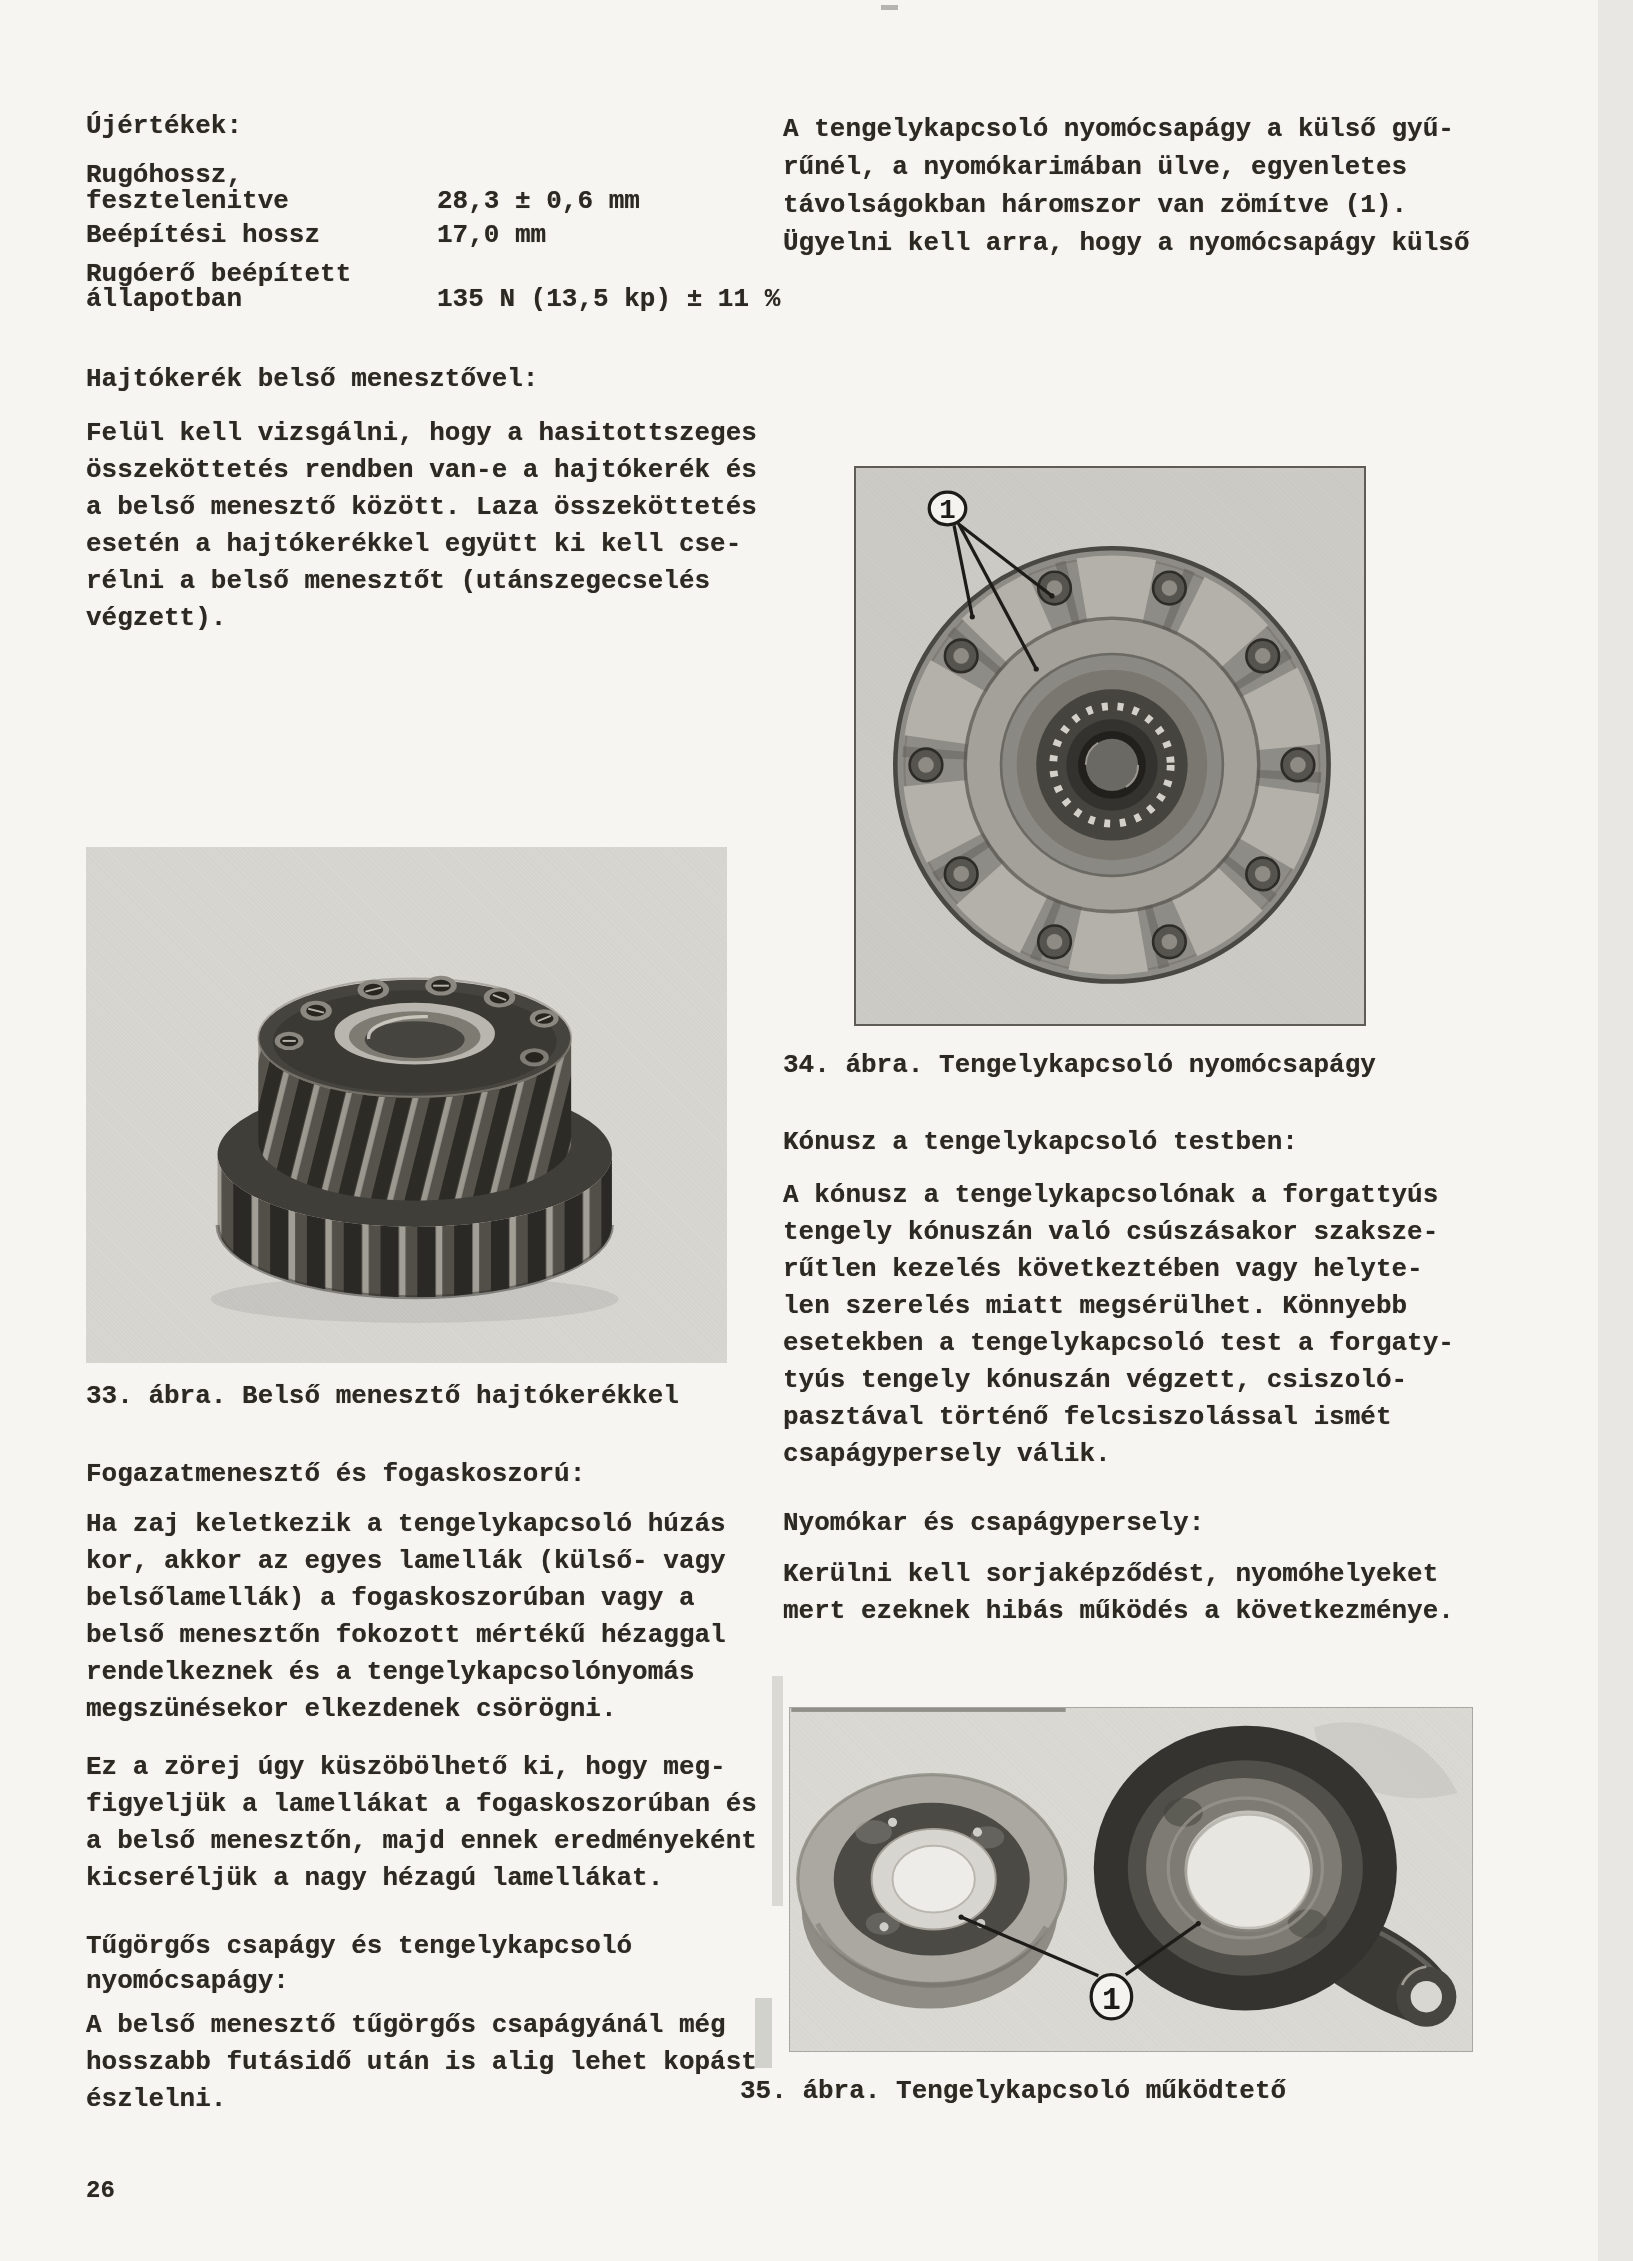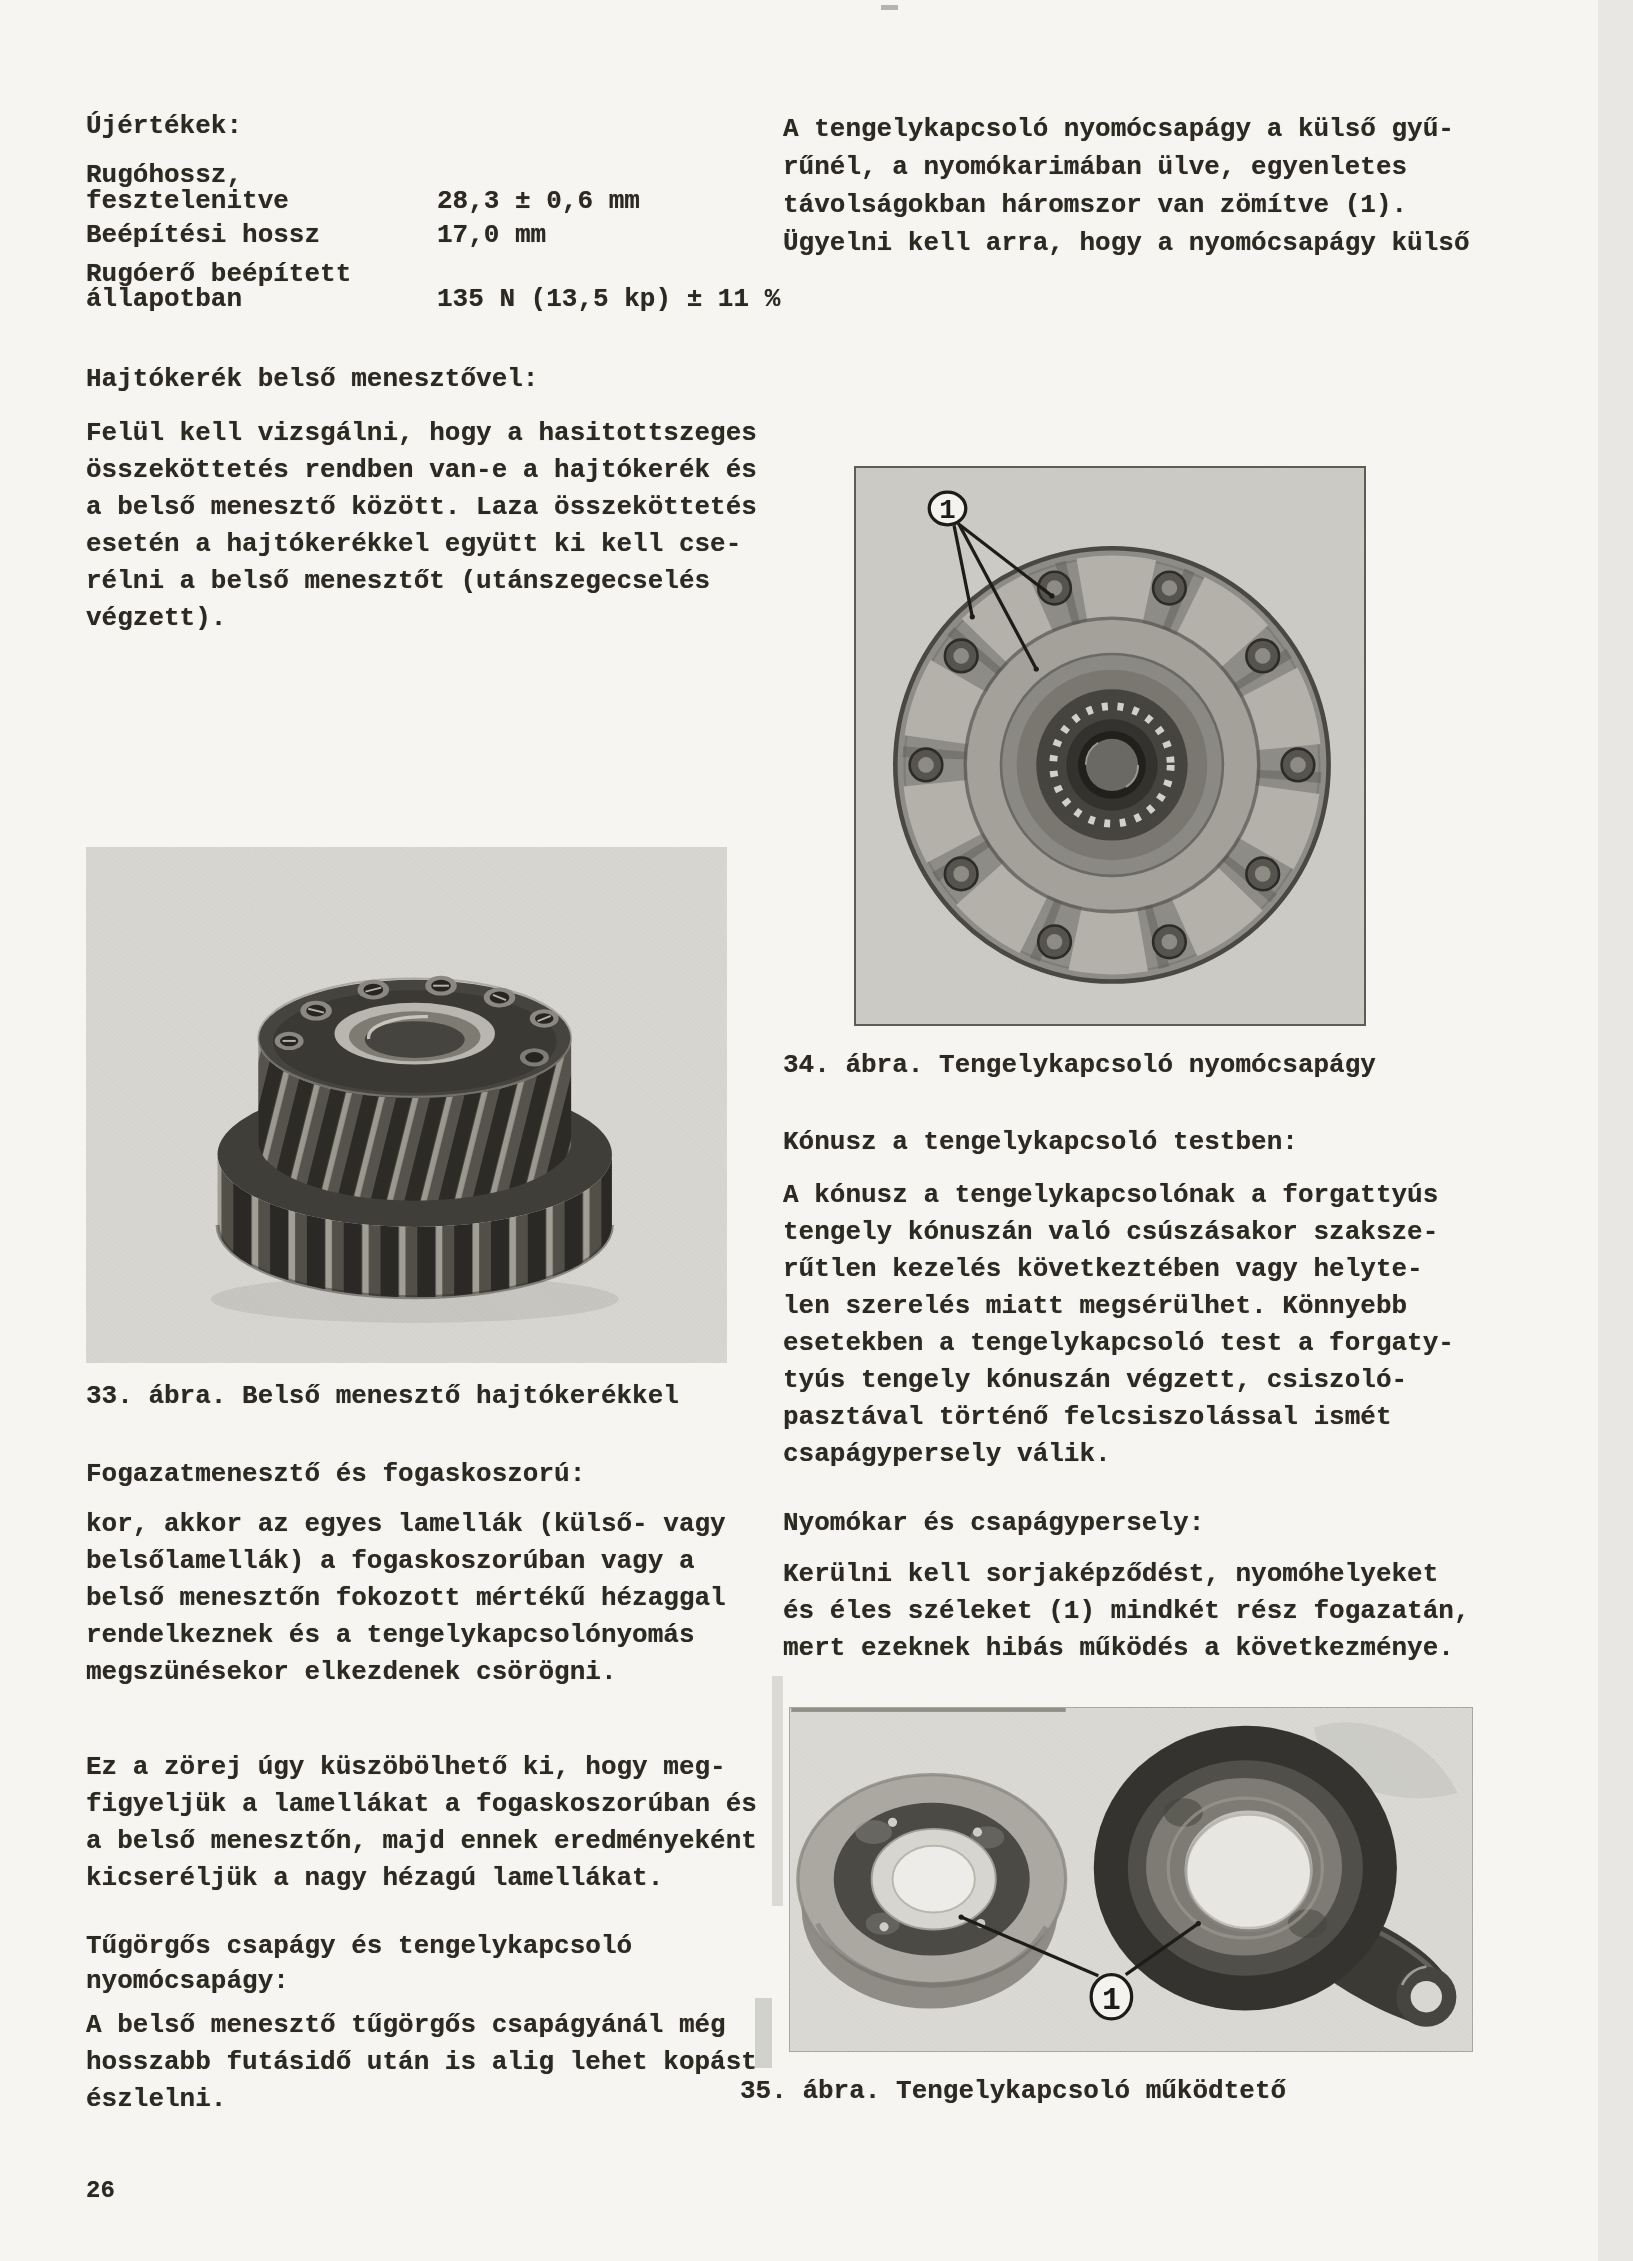--- a/index.html
+++ b/index.html
@@ -128,20 +128,21 @@
       <ellipse cx="500" cy="293" rx="76" ry="28" fill="#45443f"></ellipse>
       <path d="M430,292 A84,32 0 0 1 520,258" stroke="#d5d2ca" stroke-width="5" fill="none" opacity=".85"></path>
     </svg>
   </div>
 
   <div class="line" style="left:86px; top:1381px;">33. ábra. Belső menesztő hajtókerékkel</div>
 
   <div class="line" style="left:86px; top:1459px;">Fogazatmenesztő és fogaskoszorú:</div>
 
   <div class="para" style="left:86px; top:1506px;">
+    <div class="pl">Ha zaj keletkezik a tengelykapcsoló húzás</div>
     <div class="pl">kor, akkor az egyes lamellák (külső- vagy</div>
     <div class="pl">belsőlamellák) a fogaskoszorúban vagy a</div>
     <div class="pl">belső menesztőn fokozott mértékű hézaggal</div>
     <div class="pl">rendelkeznek és a tengelykapcsolónyomás</div>
     <div class="pl">megszünésekor elkezdenek csörögni.</div>
   </div>
 
   <div class="para" style="left:86px; top:1749px;">
     <div class="pl">Ez a zörej úgy küszöbölhető ki, hogy meg-</div>
     <div class="pl">figyeljük a lamellákat a fogaskoszorúban és</div>
@@ -254,21 +255,20 @@
     <div class="pl">esetekben a tengelykapcsoló test a forgaty-</div>
     <div class="pl">tyús tengely kónuszán végzett, csiszoló-</div>
     <div class="pl">pasztával történő felcsiszolással ismét</div>
     <div class="pl">csapágypersely válik.</div>
   </div>
 
   <div class="line" style="left:783px; top:1508px;">Nyomókar és csapágypersely:</div>
 
   <div class="para" style="left:783px; top:1556px;">
     <div class="pl">Kerülni kell sorjaképződést, nyomóhelyeket</div>
-    <div class="pl">és éles széleket (1) mindkét rész fogazatán,</div>
     <div class="pl">mert ezeknek hibás működés a következménye.</div>
   </div>
 
   <div class="photo ph35" style="left:789px; top:1707px; width:684px; height:345px;">
     <svg viewBox="0 0 1040 525">
       <path d="M800,30 q60,-20 130,10 q60,30 90,90 q-80,20 -150,-10 q-60,-30 -70,-90 Z" fill="#8f8d86" opacity=".16"></path>
       <rect x="0" y="0" width="420" height="6" fill="#55534d" opacity=".55"></rect>
 
       <g>
         <ellipse cx="212" cy="308" rx="196" ry="152" fill="#8e8c85"></ellipse>

